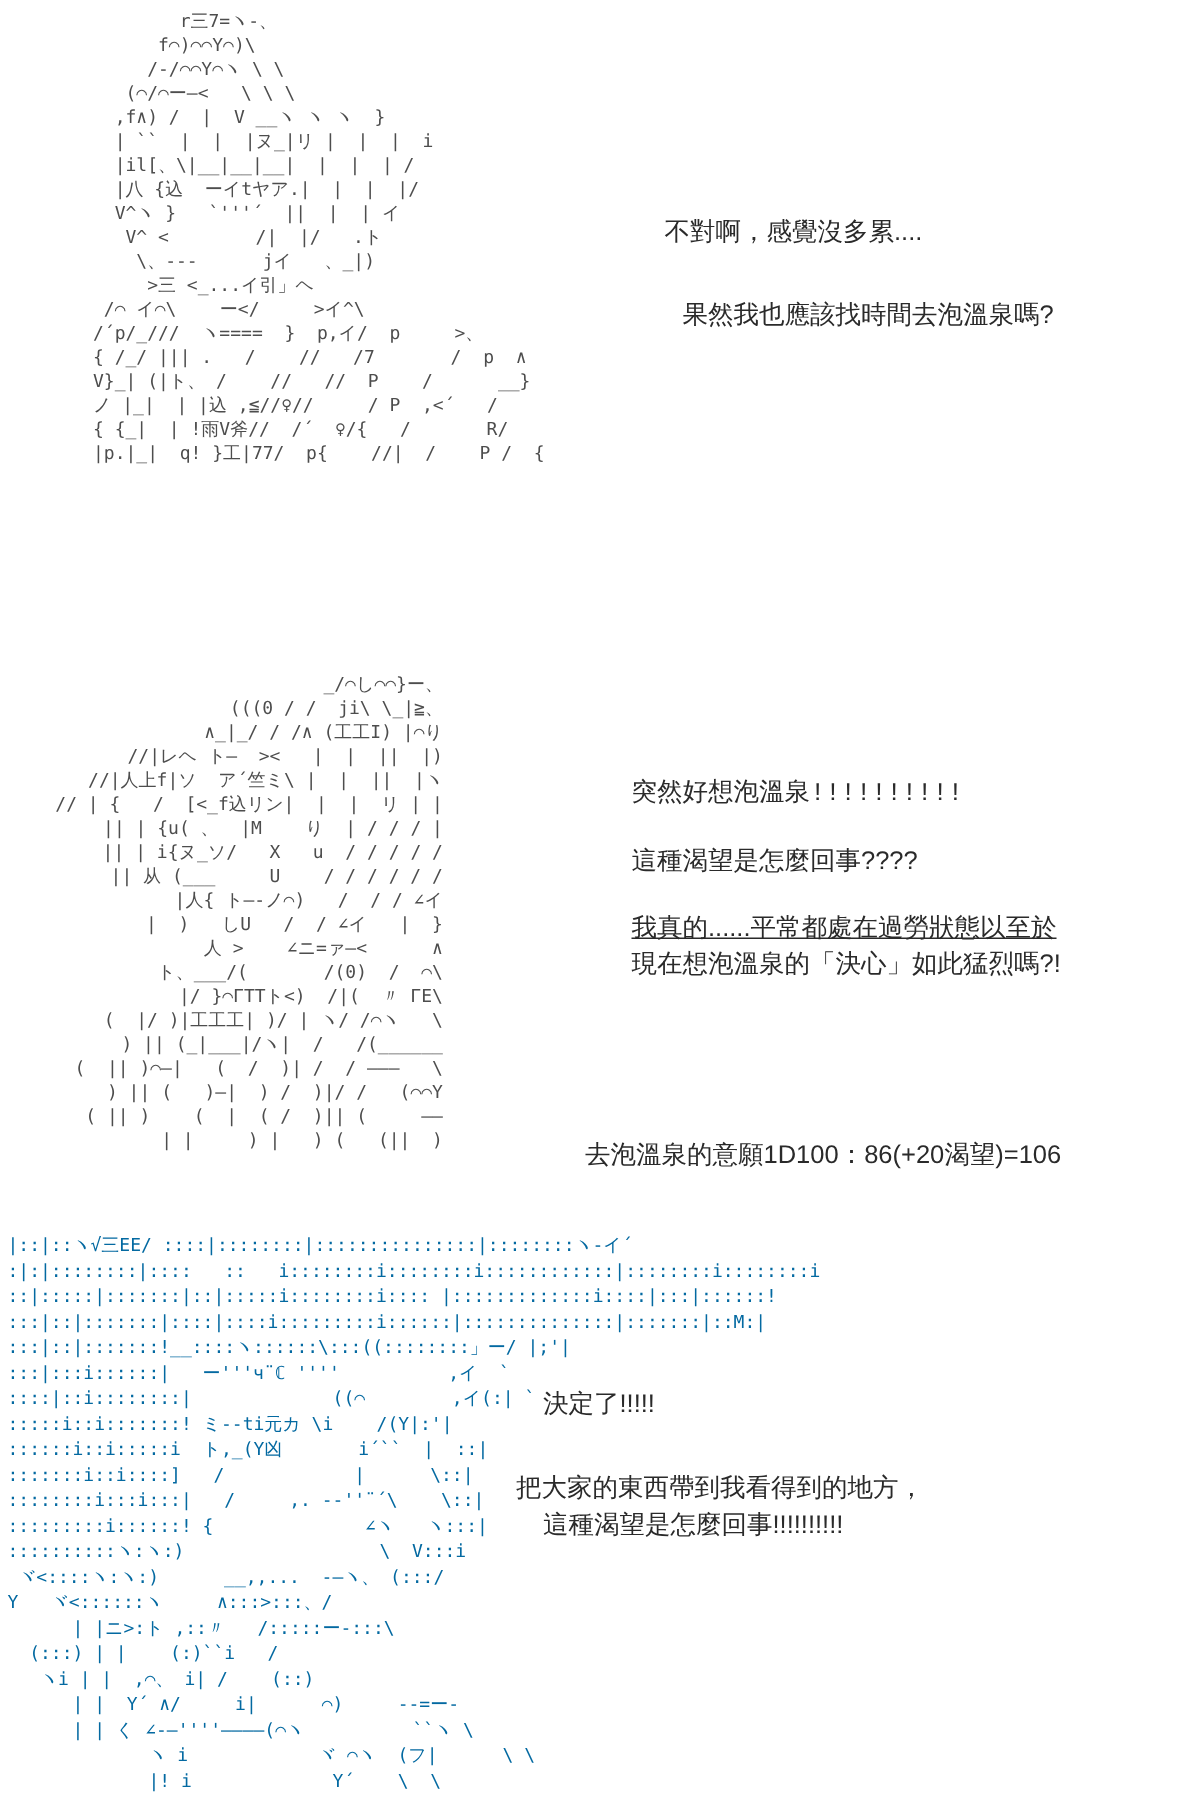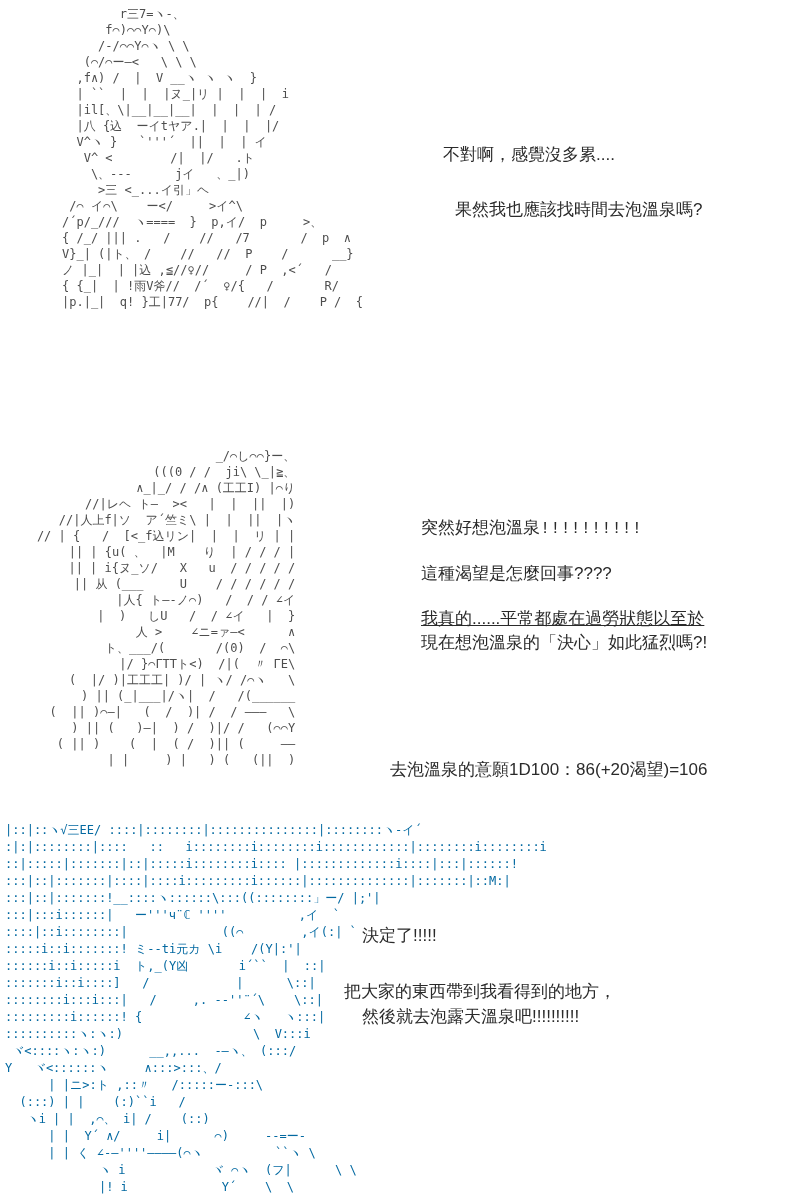--- a/index.html
+++ b/index.html
@@ -117,15 +117,15 @@
    ヽi | |  ,⌒、 i| /    (::)
       | |  Y´ ∧/     i|      ⌒)     -‐=ー-
       | | く ∠-―''''――――(⌒ヽ          ``ヽ \
              ヽ i            ヾ ⌒ヽ  (フ|      \ \
              |! i             Y´    \  \</pre>
 
   <div class="dialogue" style="left:362px;top:924px;">決定了!!!!!</div>
 
   <div class="dialogue" style="left:344px;top:980px;">把大家的東西帶到我看得到的地方，</div>
 
-  <div class="dialogue" style="left:362px;top:1005px;">然後就去泡露天溫泉吧!!!!!!!!!!</div>
+  <div class="dialogue" style="left:362px;top:1005px;">這種渴望是怎麼回事!!!!!!!!!!</div>
 
 </div>
 
 </body></html>

